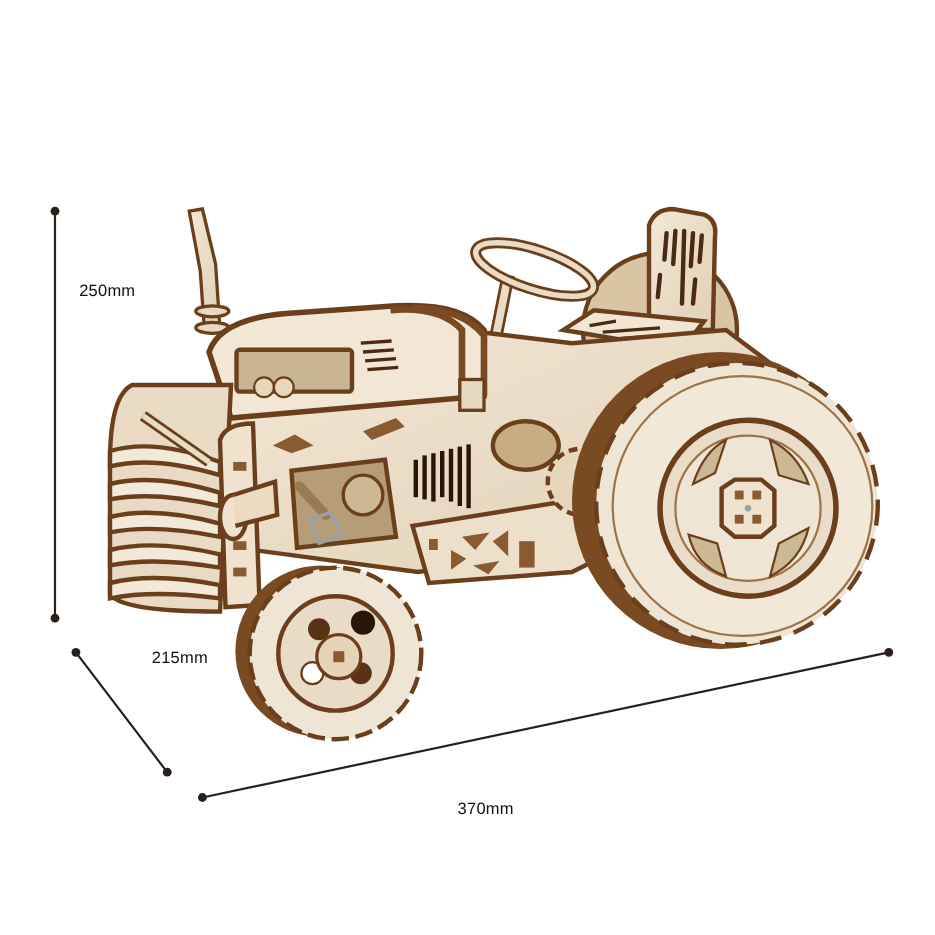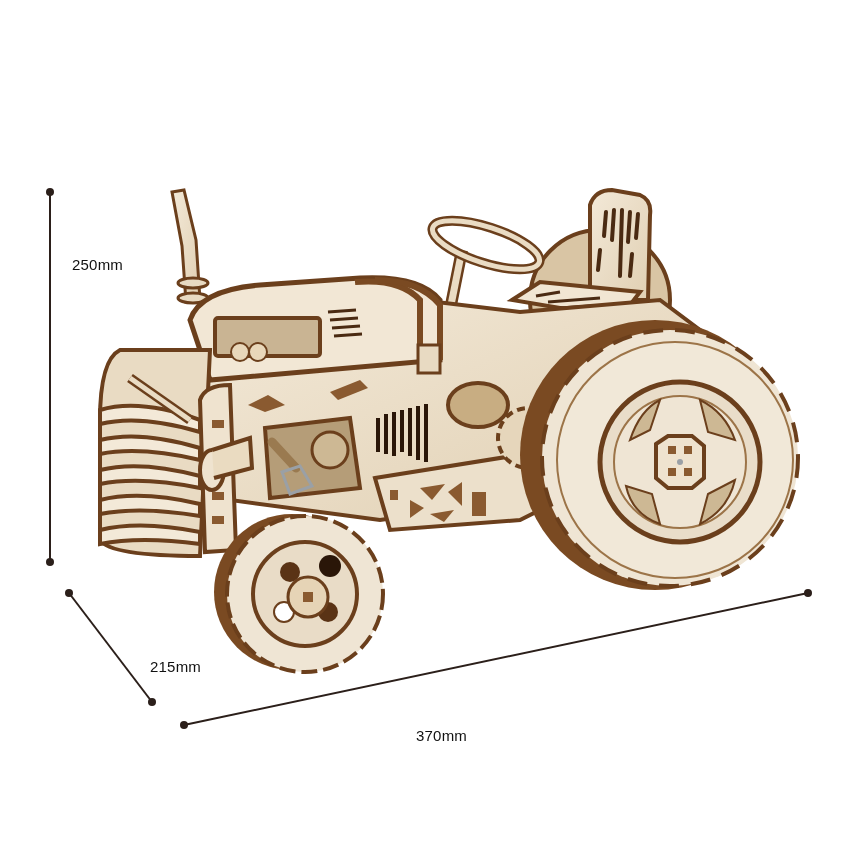--- a/index.html
+++ b/index.html
@@ -190,15 +190,15 @@
         <circle cx="330" cy="566" r="11" fill="#2a1608"></circle>
         <circle cx="284" cy="612" r="10" fill="#ffffff" stroke="#6b3f1c" stroke-width="2"></circle>
         <circle cx="328" cy="612" r="10" fill="#5a3315"></circle>
         <circle cx="308" cy="597" r="20" fill="#e6d4b6" stroke="#6b3f1c" stroke-width="3"></circle>
         <rect x="303" y="592" width="10" height="10" fill="#8a5a30"></rect>
       </g>
     </g>
   </svg>
 
   <div class="dim-label" style="left:72px; top:256px;">250mm</div>
-  <div class="dim-label" style="left:138px; top:658px;margin-left:12px;">215mm</div>
+  <div class="dim-label" style="left:138px; top:590px;">215mm</div>
   <div class="dim-label" style="left:416px; top:703px;margin-top:24px;">370mm</div>
 </div>
 
 </body></html>

